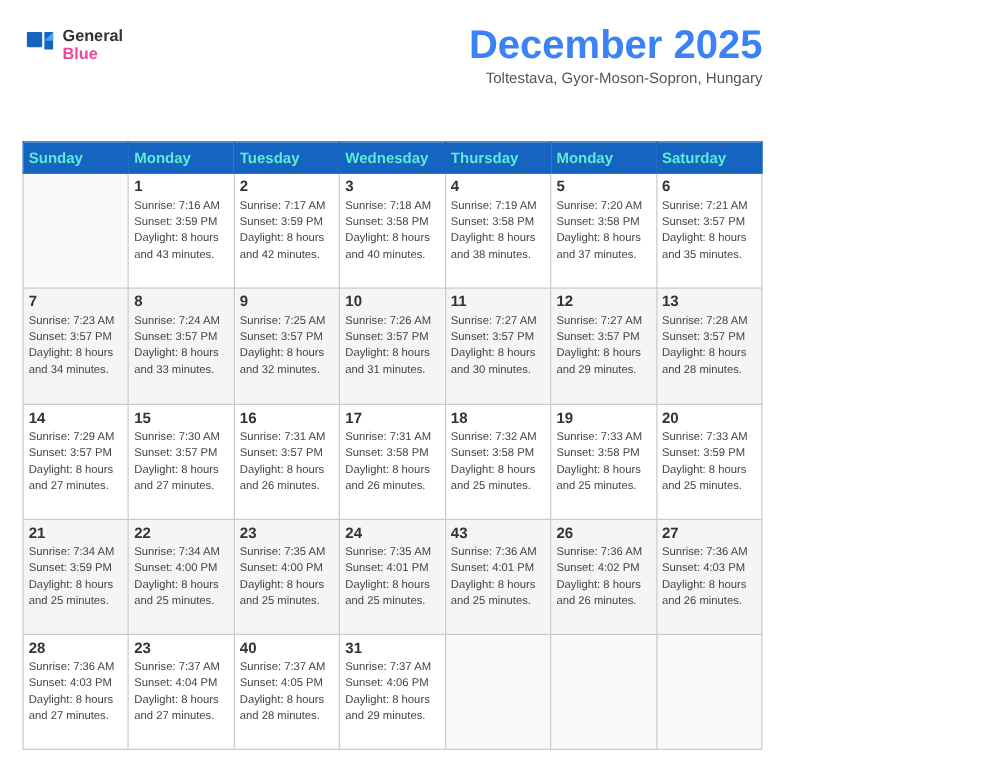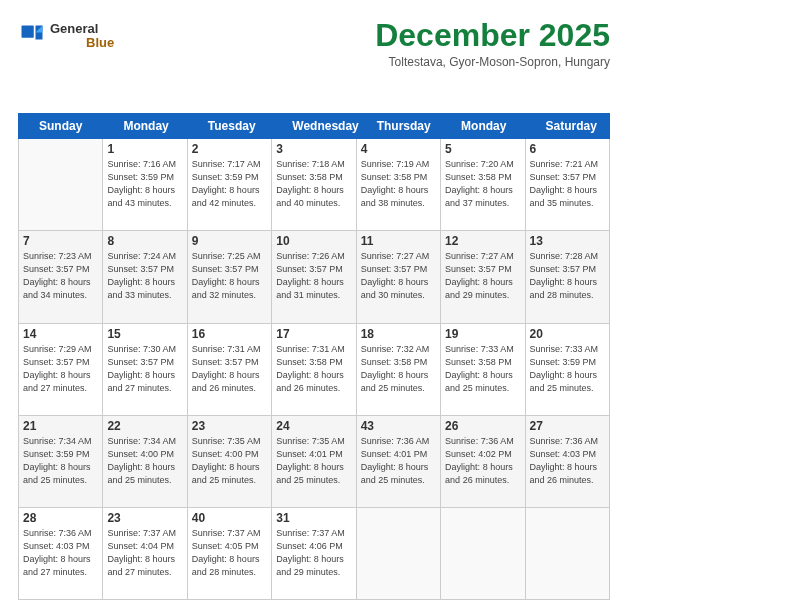--- a/index.html
+++ b/index.html
@@ -30,53 +30,53 @@
       margin-top: 4px;
     }
     .logo-text {
       display: flex;
       flex-direction: column;
       font-size: 13px;
       font-weight: bold;
       line-height: 1.1;
     }
     .logo-general { color: #333; }
-    .logo-blue { color: #a16207; margin-left: 36px; }
+    .logo-blue { color: #ec4899; }
     .logo-icon {
       width: 28px;
       height: 28px;
       margin-right: 4px;
     }
     .title-block {
       text-align: right;
     }
     .month-title {
       font-size: 32px;
       font-weight: bold;
-      color: #15803d;
+      color: #3b82f6;
       line-height: 1.1;
     }
     .subtitle {
       font-size: 12px;
       color: #555;
       margin-top: 2px;
     }
     .calendar {
       flex: 1;
       border: 1px solid #ccc;
       border-collapse: collapse;
       width: 100%;
       table-layout: fixed;
     }
     .calendar th {
       background: #1565c0;
-      color: #ffffff;
+      color: #5eead4;
       font-size: 12px;
       font-weight: bold;
-      padding: 5px 20px;
+      padding: 5px 4px;
       text-align: left;
       border: 1px solid #1565c0;
     }
     .calendar td {
       vertical-align: top;
       border: 1px solid #ccc;
       padding: 3px 4px;
       font-size: 9.5px;
       color: #333;
       height: 88px;

